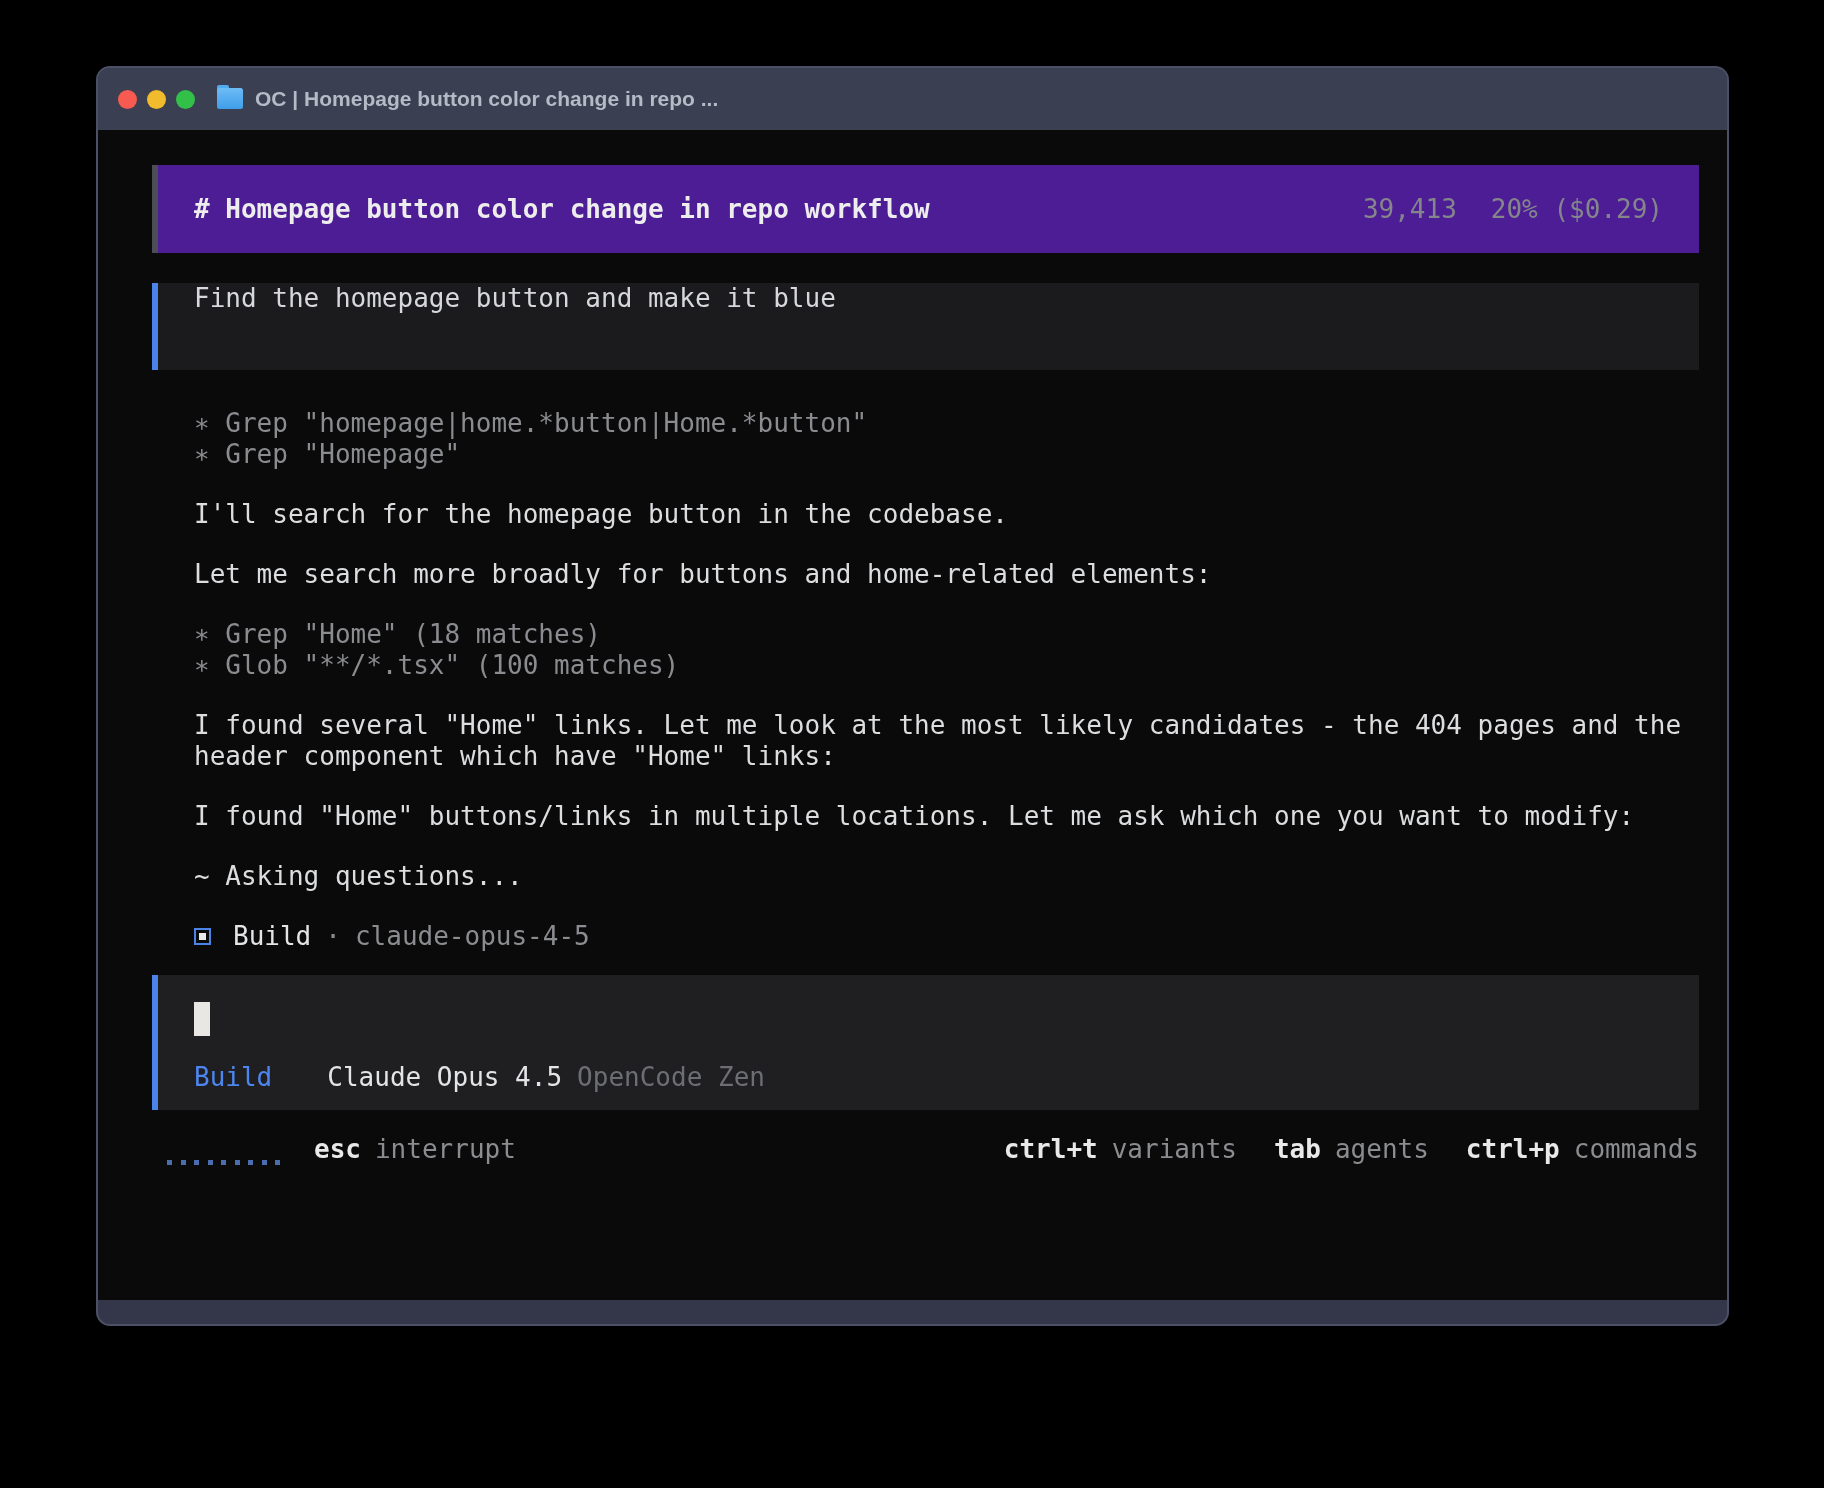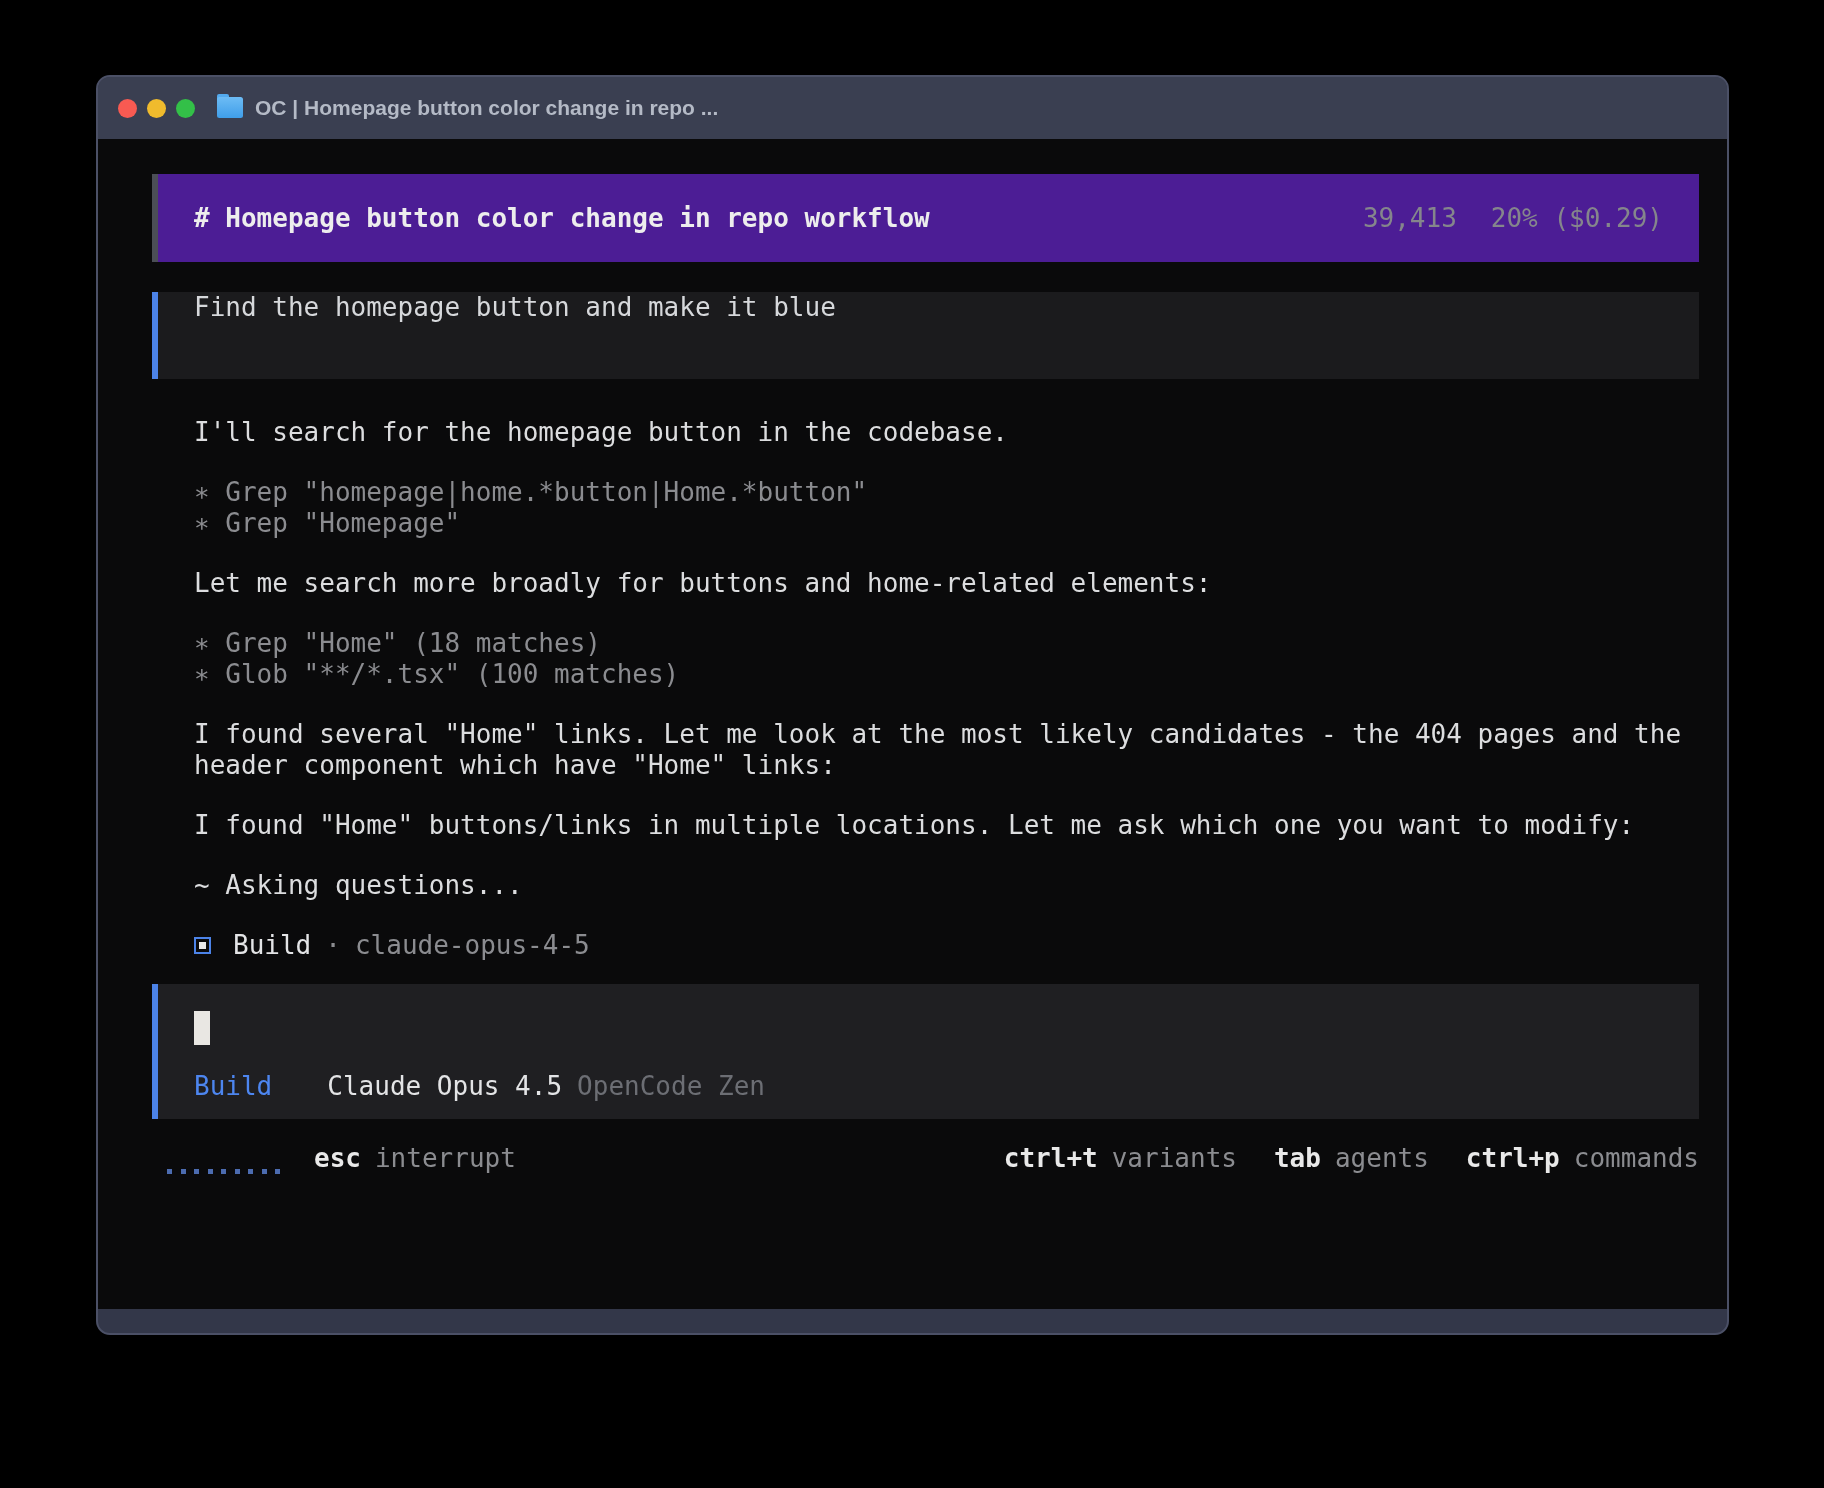--- a/index.html
+++ b/index.html
@@ -6,21 +6,21 @@
   html,body { background:#000; }
   .canvas {
     position: relative;
     width: 1824px; height: 1488px;
     background: #000;
     font-family: "DejaVu Sans Mono", "Liberation Mono", monospace;
     overflow: hidden;
   }
   
   .window {
-    position: absolute; left: 96px; top: 75px;
+    position: absolute; left: 96px; top: 66px;
     width: 1633px; height: 1260px;
     background: #333749;
     border: 2px solid #4b5066;
     border-radius: 14px;
     display: flex; flex-direction: column;
     overflow: hidden;
     box-shadow: 0 18px 50px rgba(0,0,0,.65);
   }
   .titlebar {
     height: 62px; flex: 0 0 62px;
@@ -149,23 +149,23 @@
         <span class="h-stats">
           <span>39,413</span>
           <span class="usage">20% ($0.29)</span>
         </span>
       </div>
 
       <div class="panel user-panel">
         <span>Find the homepage button and make it blue</span>
       </div>
 
-      <div class="tblock white">I'll search for the homepage button in the codebase.</div>
       <div class="tblock gray">∗ Grep "homepage|home.*button|Home.*button"
 ∗ Grep "Homepage"</div>
+      <div class="tblock white">I'll search for the homepage button in the codebase.</div>
       <div class="tblock white">Let me search more broadly for buttons and home-related elements:</div>
       <div class="tblock gray">∗ Grep "Home" (18 matches)
 ∗ Glob "**/*.tsx" (100 matches)</div>
       <div class="tblock white">I found several "Home" links. Let me look at the most likely candidates - the 404 pages and the
 header component which have "Home" links:</div>
       <div class="tblock white">I found "Home" buttons/links in multiple locations. Let me ask which one you want to modify:</div>
       <div class="tblock white">~ Asking questions...</div>
 
       <div class="agent-row">
         <span class="agent-icon"><span class="inner"></span></span>

